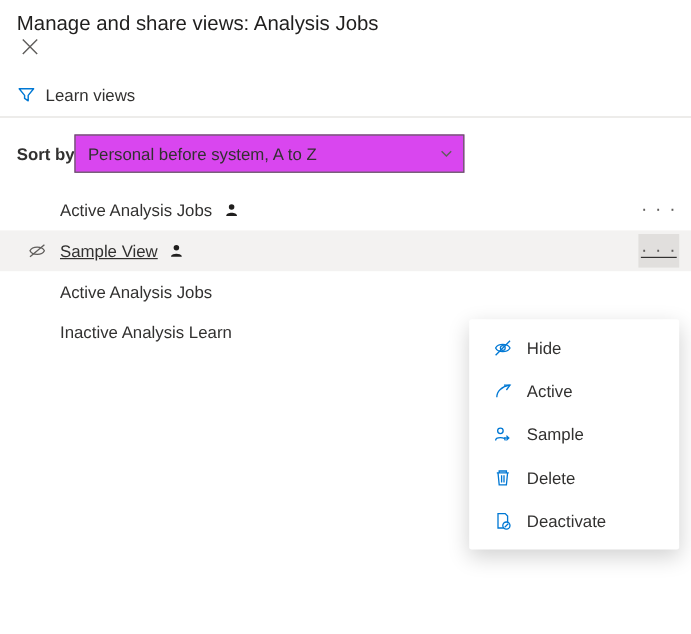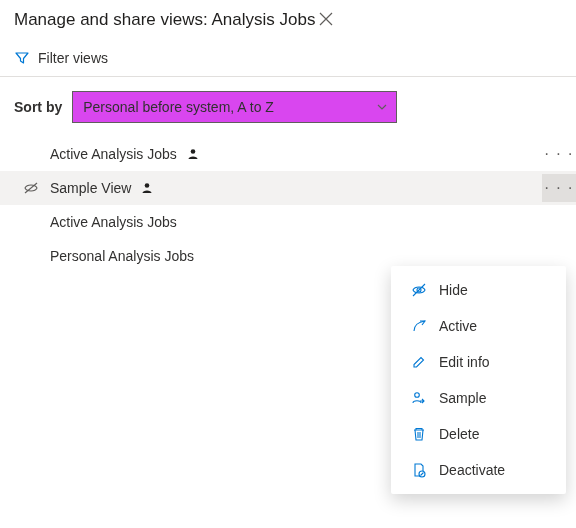--- a/index.html
+++ b/index.html
@@ -9,22 +9,23 @@
     color: #323130;
     background: #ffffff;
     width: 576px;
     height: 528px;
     position: relative;
     overflow: hidden;
   }
   .panel { padding: 10px 14px 0 14px; }
   .header-row {
     display: flex;
-    justify-content: flex-start;
+    justify-content: flex-end;
     align-items: flex-start;
+    flex-direction: column;
   }
   .title { font-size: 17px; font-weight: 400; color: #201f1e; }
   .close-btn {
     background: none; border: none; cursor: pointer;
     font-size: 16px; color: #605e5c; padding: 2px 4px;
   }
   .desc {
     margin-top: 14px;
     font-size: 14px;
     color: #605e5c;
@@ -35,21 +36,21 @@
     display: flex; align-items: center; gap: 8px;
     margin-top: 18px;
     color: #323130;
   }
   .filter-row svg { stroke: #0078d4; }
   .divider {
     height: 1px; background: #e1dfdd;
     margin: 10px 0 14px 0;
   }
   .sort-row {
-    display: flex; align-items: center; gap: 10px;
+    display: flex; align-items: center; 
     margin: 0 14px 14px 14px;
   }
   .sort-label { font-weight: 600; font-size: 14px; color: #323130; }
   .sort-select {
     flex: 0 0 auto;
     width: 325px;
     height: 32px;
     border: 1px solid #605e5c;
     background: #d946ef;
     display: flex;
@@ -59,24 +60,25 @@
     cursor: pointer;
     font-size: 14px;
     color: #323130;
   }
   .chev { width: 12px; height: 12px; }
   .list { }
   .row {
     display: flex; align-items: center;
     height: 34px;
     padding-left: 20px;
+    padding-right: 10px;
     position: relative;
     cursor: pointer;
   }
-  .row.selected { background: #f3f2f1; }
+  .row.selected { background: #f3f2f1; text-decoration: underline; }
   .row .lead-icon { width: 22px; display:flex; align-items:center; justify-content:center; }
   .row .label { flex: 0 0 auto; margin-left: 8px; }
   .row .person-icon { margin-left: 10px; display:flex; align-items:center; }
   .row .spacer { flex: 1; }
   .more-btn {
     width: 34px; height: 28px;
     background: none; border: none; cursor: pointer;
     display: flex; align-items:center; justify-content:center;
     color: #605e5c; font-size: 16px; letter-spacing: 1px;
   }
@@ -114,21 +116,21 @@
           <path d="M1 1 L13 13 M13 1 L1 13" stroke="#605e5c" stroke-width="1.2"></path>
         </svg>
     </button>
   </div>
 
 
   <div class="filter-row">
     <svg width="16" height="16" viewBox="0 0 16 16" fill="none">
         <path d="M2 3 H14 L9.5 8.5 V13 L6.5 11 V8.5 Z" stroke="#0078d4" stroke-width="1.2" stroke-linejoin="round"></path>
       </svg>
-    <span>Filter views</span>
+    <span>Learn views</span>
   </div>
 </div>
 
 <div class="divider"></div>
 
 <div class="sort-row">
   <span class="sort-label">Sort by</span>
   <div class="sort-select">
     <span>Personal before system, A to Z</span>
     <svg class="chev" viewBox="0 0 12 12">
@@ -167,21 +169,21 @@
       <span class="spacer"></span>
       <button class="more-btn active">· · ·</button>
     </div>
     <div class="row">
       <span class="lead-icon"></span>
       <span class="label">Active Analysis Jobs</span>
       <span class="spacer"></span>
     </div>
     <div class="row">
       <span class="lead-icon"></span>
-      <span class="label">Personal Analysis Jobs</span>
+      <span class="label">Inactive Analysis Learn</span>
       <span class="spacer"></span>
     </div>
   </div>
 
 <div class="menu" id="menu">
     <div class="menu-item">
       <span class="mi-icon">
         <svg width="16" height="16" viewBox="0 0 16 16" fill="none">
           <path d="M2 8 C4 4 12 4 14 8 C12 12 4 12 2 8 Z" stroke="#0078d4" stroke-width="1.1"></path>
           <circle cx="8" cy="8" r="2" stroke="#0078d4" stroke-width="1.1"></circle>
@@ -195,28 +197,20 @@
         <svg width="16" height="16" viewBox="0 0 16 16" fill="none">
           <path d="M9 3 L14 3 L11 7" stroke="#0078d4" stroke-width="1.1"></path>
           <path d="M14 3 C7 4 3 8 3 13" stroke="#0078d4" stroke-width="1.1"></path>
         </svg>
       </span>
       <span>Active</span>
     </div>
     <div class="menu-item">
       <span class="mi-icon">
         <svg width="16" height="16" viewBox="0 0 16 16" fill="none">
-          <path d="M3 13 L3 10.5 L10 3.5 L12.5 6 L5.5 13 Z" stroke="#0078d4" stroke-width="1.1"></path>
-        </svg>
-      </span>
-      <span>Edit info</span>
-    </div>
-    <div class="menu-item">
-      <span class="mi-icon">
-        <svg width="16" height="16" viewBox="0 0 16 16" fill="none">
           <circle cx="6" cy="5" r="2.3" stroke="#0078d4" stroke-width="1.1"></circle>
           <path d="M2 13 C2 10 10 10 10 13" stroke="#0078d4" stroke-width="1.1"></path>
           <path d="M11 9 L13 11 L11 13 M13 11 H9" stroke="#0078d4" stroke-width="1.1"></path>
         </svg>
       </span>
       <span>Sample</span>
     </div>
     <div class="menu-item">
       <span class="mi-icon">
         <svg width="16" height="16" viewBox="0 0 16 16" fill="none">

